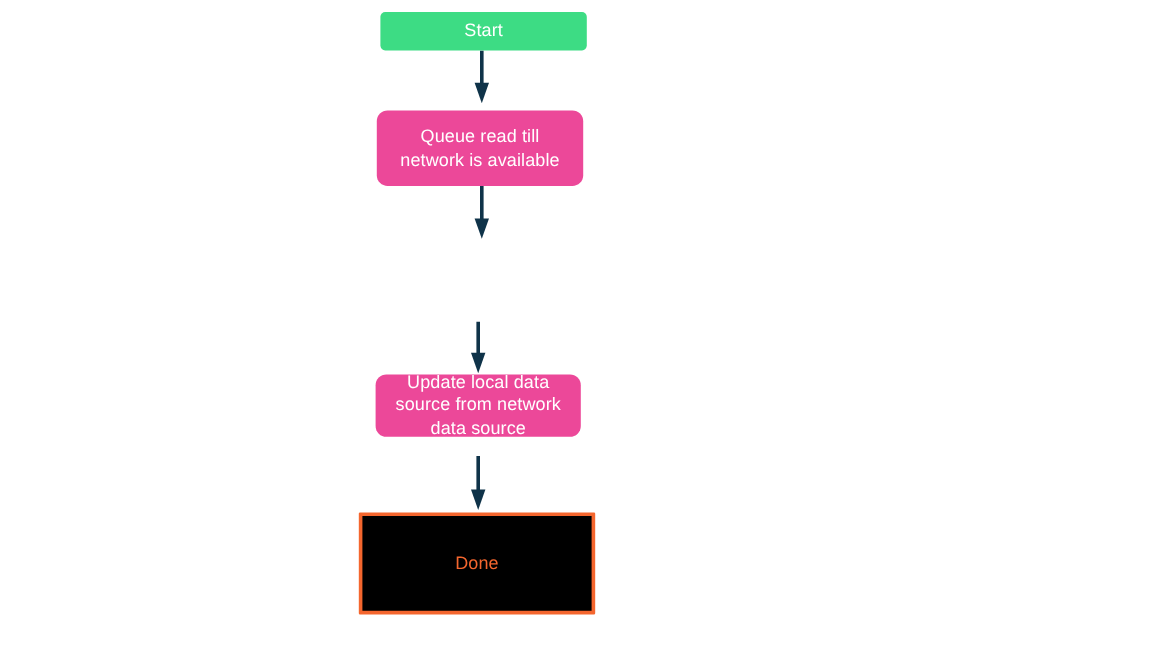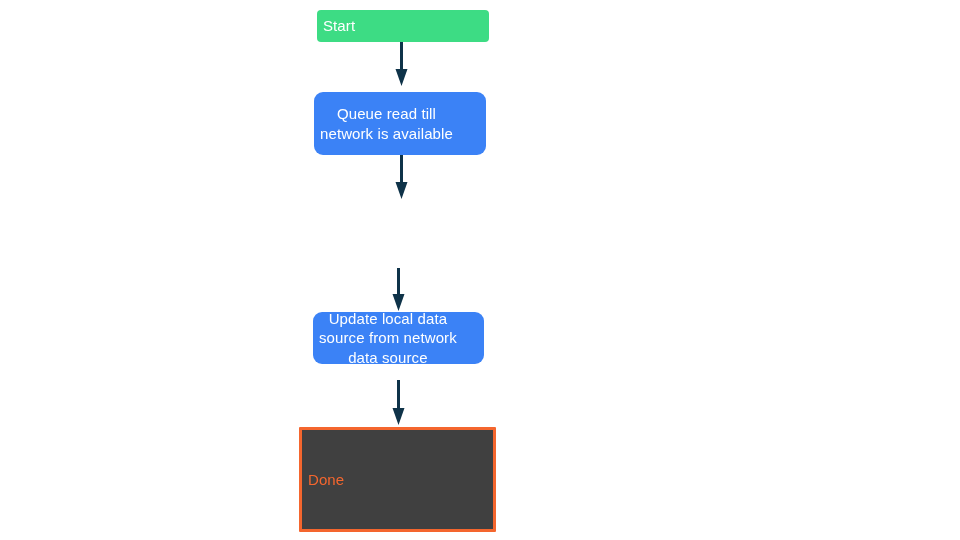--- a/index.html
+++ b/index.html
@@ -17,20 +17,21 @@
     position: relative;
     width: 960px;
     height: 540px;
     background: #ffffff;
   }
   .node {
     position: absolute;
     box-sizing: border-box;
     display: flex;
     align-items: center;
+    justify-content: center;
     text-align: center;
     line-height: 1.30;
     letter-spacing: 0.1px;
   }
   .node .label {
     display: block;
     white-space: pre-line;
     padding: 0 6px;
   }
   
@@ -39,35 +40,35 @@
     top: 10px;
     width: 172px;
     height: 32px;
     background: #3ddc84;
     border-radius: 4px;
     color: #ffffff;
     font-size: 15px;
   }
   
   .node-process {
-    background: #3b82f6;
+    background: #ec4899;
     border-radius: 9px;
     color: #ffffff;
     font-size: 15px;
   }
   .node-p1 { left: 314px; top: 92px;  width: 172px; height: 63px; }
   .node-p2 { left: 314px; top: 203px; width: 172px; height: 65px; }
   .node-p3 { left: 313px; top: 312px; width: 171px; height: 52px; }
   
   .node-done {
     left: 299px;
     top: 427px;
     width: 197px;
-    height: 105px;
-    background: #404040;
+    height: 85px;
+    background: #000000;
     border: 3px solid #f4662e;
     border-radius: 1px;
     color: #f4662e;
     font-size: 15px;
   }
   
   .edge {
     position: absolute;
     overflow: visible;
   }

